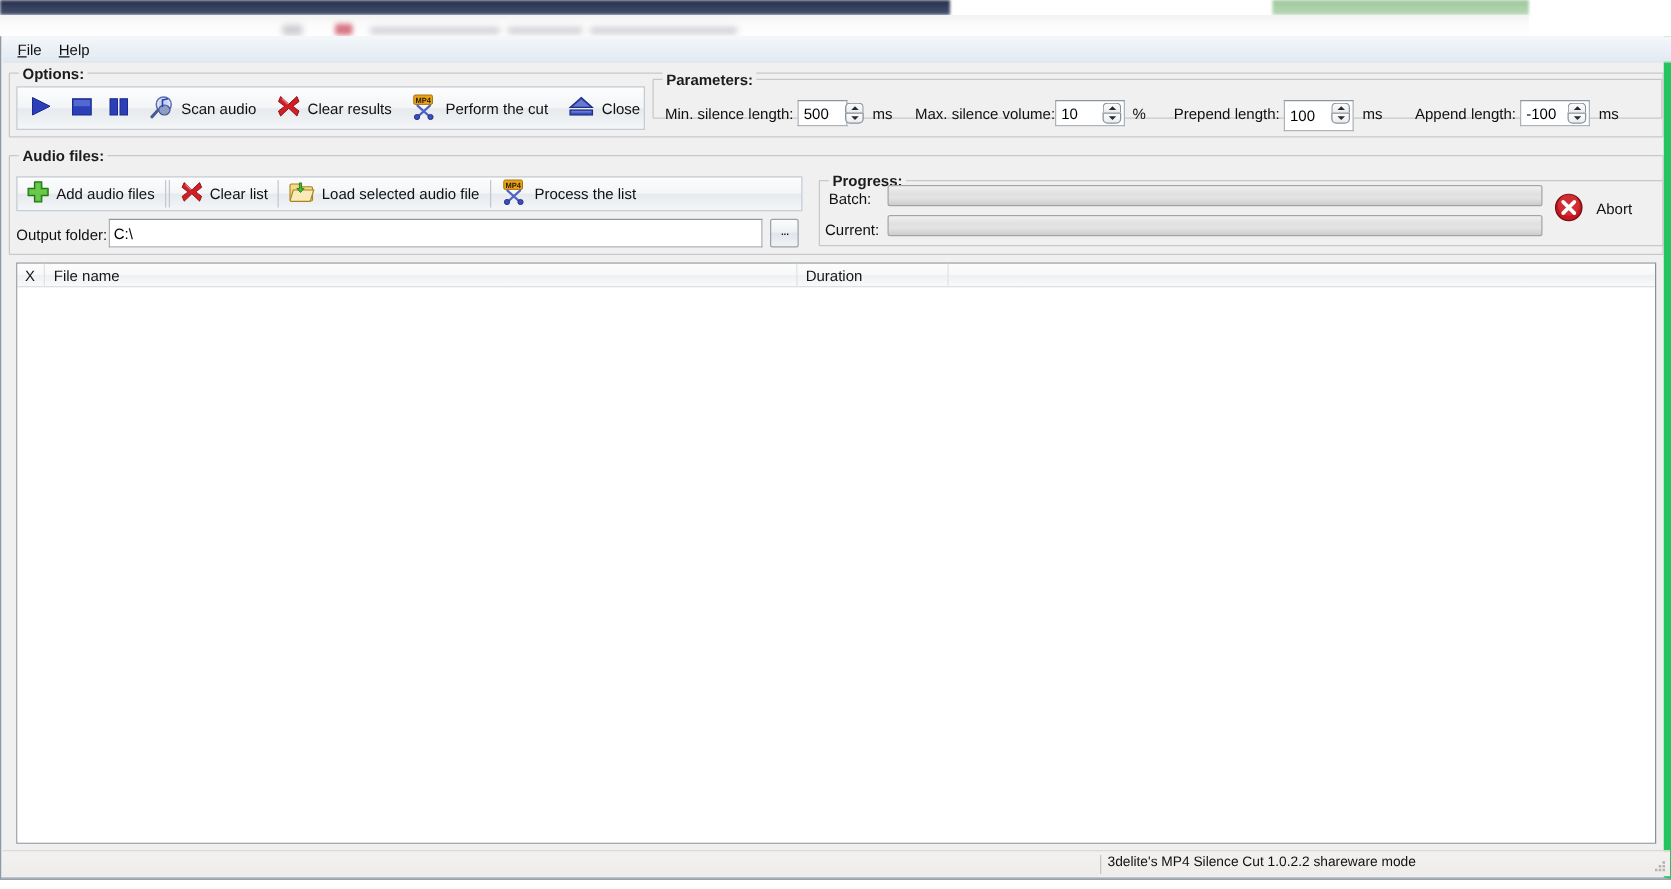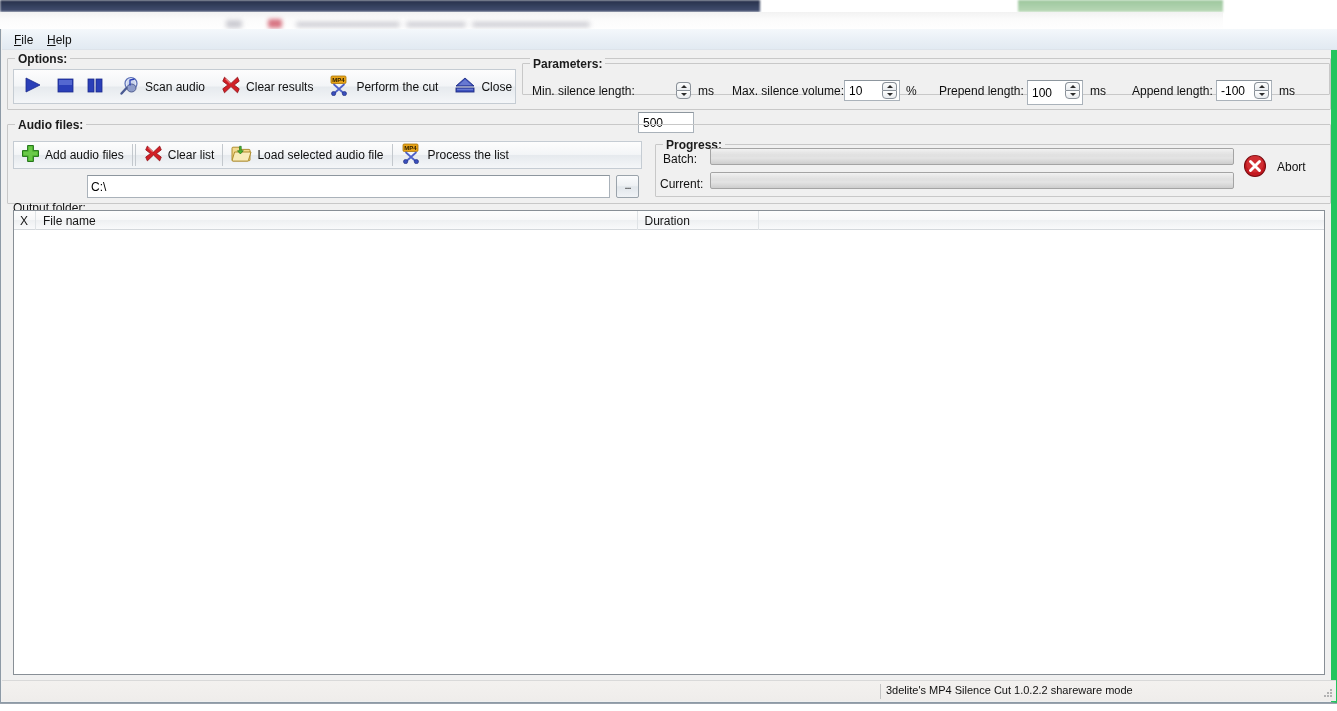--- a/index.html
+++ b/index.html
@@ -430,21 +430,21 @@
         <span>Close</span>
       </div>
     </div>
 
     <div class="groupbox" style="left:521px; top:34px; width:808px; height:32px;">
       <span class="gb-title">Parameters:</span>
     </div>
 
     <div class="lbl" style="left:531px; top:55px;">Min. silence length:</div>
     <div class="spinbox-wrap" style="left:637px; top:51px; width:56px; height:21px;">
-      <div class="spin-field" style="width:56px; height:21px;margin-top:32px;">500</div>
+      <div class="spin-field" style="width:40px; height:21px;">500</div>
       <div class="spin-btns" style="left:38px;">
         <div class="spin-up">
             <span class="arr-u"></span>
           </div>
         <div class="spin-dn">
             <span class="arr-d"></span>
           </div>
       </div>
     </div>
     <div class="lbl" style="left:697px; top:55px;">ms</div>
@@ -544,21 +544,21 @@
             <text x="9.5" y="7.1" font-size="6" font-family="Liberation Sans, sans-serif" font-weight="bold" fill="#2e2000" text-anchor="middle">MP4</text>
             <path d="M5 9.5 L15 18.5 M15 9.5 L5 18.5" stroke="#4d61c9" stroke-width="1.7" fill="none" stroke-linecap="round"></path>
             <circle cx="4.6" cy="18.6" r="2.1" fill="#3a4fbd" stroke="#23307f" stroke-width="0.7"></circle>
             <circle cx="15.4" cy="18.6" r="2.1" fill="#3a4fbd" stroke="#23307f" stroke-width="0.7"></circle>
           </svg>
         </span>
         <span>Process the list</span>
       </div>
     </div>
 
-    <div class="lbl" style="left:12px; top:152px;margin-top:20px;">Output folder:</div>
+    <div class="lbl" style="left:12px; top:152px;">Output folder:</div>
     <div class="textbox" style="left:86px; top:146px; width:523px; height:23px;" title="">C:\</div>
     <div class="browse-btn" style="left:615px; top:146px; width:23px; height:23px;">...</div>
 
     <div class="groupbox" style="left:654px; top:115px; width:676px; height:53px;">
       <span class="gb-title">Progress:</span>
     </div>
 
     <div class="lbl" style="left:662px; top:123px;">Batch:</div>
     <div class="pbar" style="left:709px; top:119px; width:524px; height:17px;"></div>
 

